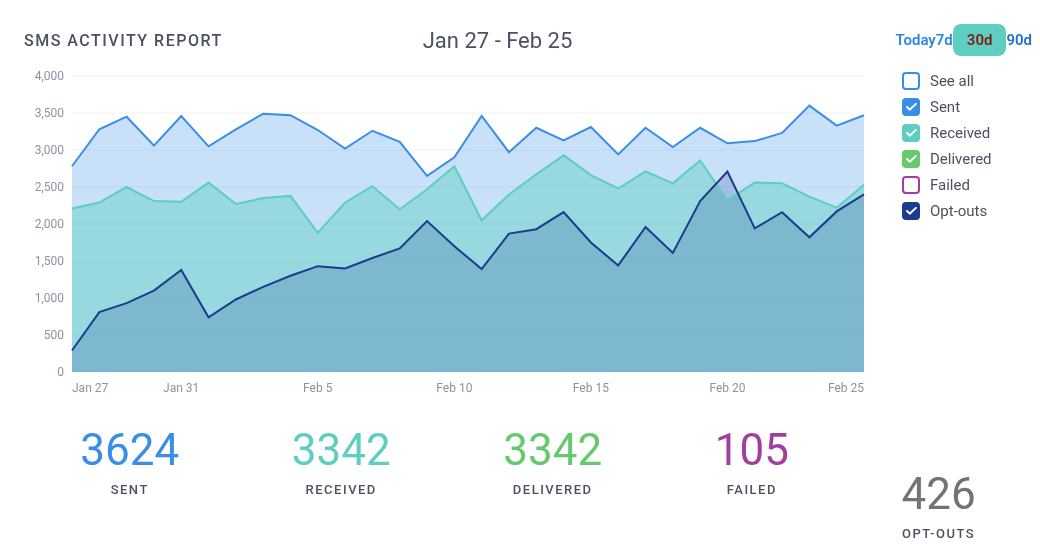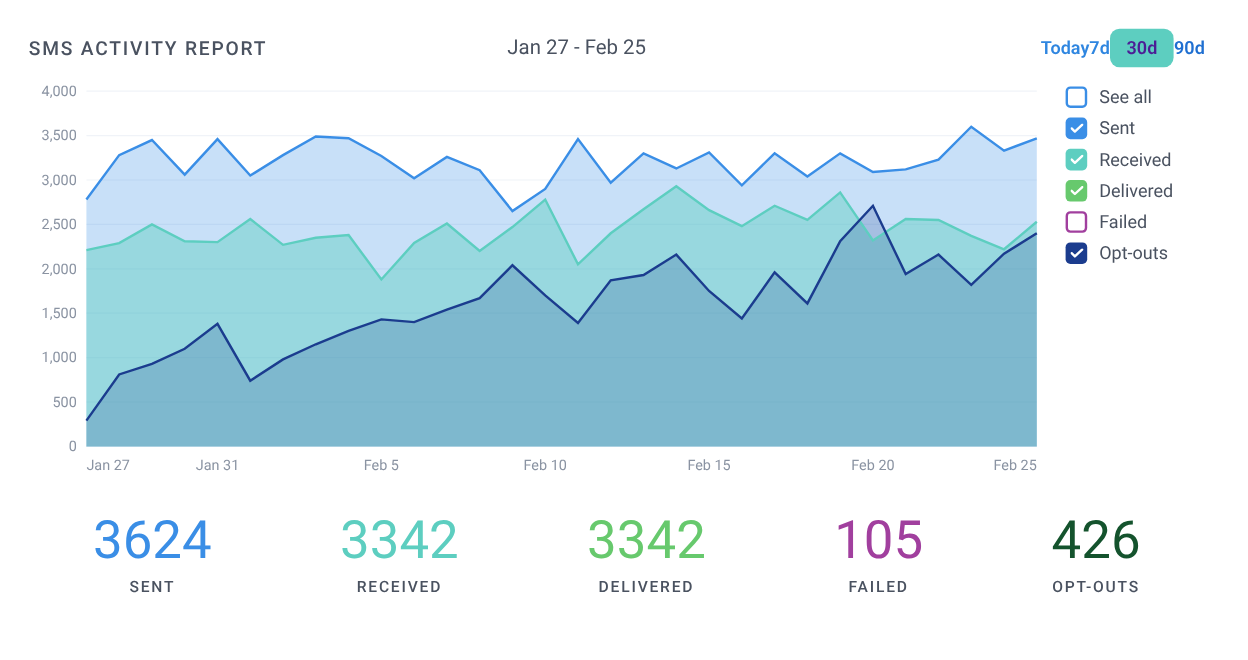--- a/index.html
+++ b/index.html
@@ -10,28 +10,28 @@
     --received:#5dcec0;
     --delivered:#67c96d;
     --failed:#a13f9e;
     --optout:#1b3c8e;
     --teal-pill:#5dcec0;
     --blue-link:#2f86e0;
     --blue-link-strong:#1f6fd1;
   }
   *{box-sizing:border-box;font-family:-apple-system,BlinkMacSystemFont,"Segoe UI",Roboto,Helvetica,Arial,sans-serif}
   body{margin:0;background:#fff;color:var(--text);width:1040px;height:550px;overflow:hidden}
-  .wrap{padding:24px 36px 10px 24px}
+  .wrap{padding:24px 8px 10px 24px}
 
   .header{display:flex;align-items:center;margin-bottom:14px}
   .title{font-size:16px;font-weight:500;color:#4a5260;letter-spacing:1.5px}
-  .daterange{font-size:17px;color:#4a5260;margin-left:200px}
+  .daterange{font-size:22px;color:#4a5260;margin-left:200px}
   .range-switch{margin-left:auto;display:flex;align-items:center;}
   .range-btn{font-size:15px;font-weight:600;color:var(--blue-link);cursor:pointer}
-  .range-btn.active{background:var(--teal-pill);color:#4c1d95;padding:7px 14px;border-radius:8px}
+  .range-btn.active{background:var(--teal-pill);color:#7f1d1d;padding:7px 14px;border-radius:8px}
   .range-btn.strong{color:var(--blue-link-strong)}
 
   .body{display:flex;gap:18px}
   .chart-zone{flex:1;position:relative}
   svg.chart{display:block}
   .ytick text{font-size:12px;fill:#8a93a2}
   .xtick text{font-size:12px;fill:#8a93a2}
   .gridline{stroke:#f0f3f8;stroke-width:1}
 
   .legend{width:130px;padding-top:2px;display:flex;flex-direction:column;gap:8px}
@@ -183,17 +183,17 @@
       </div>
       <div class="stat">
         <div class="stat-num" style="color: rgb(103, 201, 109);">3342</div>
         <div class="stat-lab">DELIVERED</div>
       </div>
       <div class="stat">
         <div class="stat-num" style="color: rgb(161, 63, 158);">105</div>
         <div class="stat-lab">FAILED</div>
       </div>
       <div class="stat">
-        <div class="stat-num" style="color: #14532d;">426</div>
+        <div class="stat-num" style="color: #737373; margin-top: 44px;">426</div>
         <div class="stat-lab">OPT-OUTS</div>
       </div>
     </div>
 </div>
 
 </body></html>

